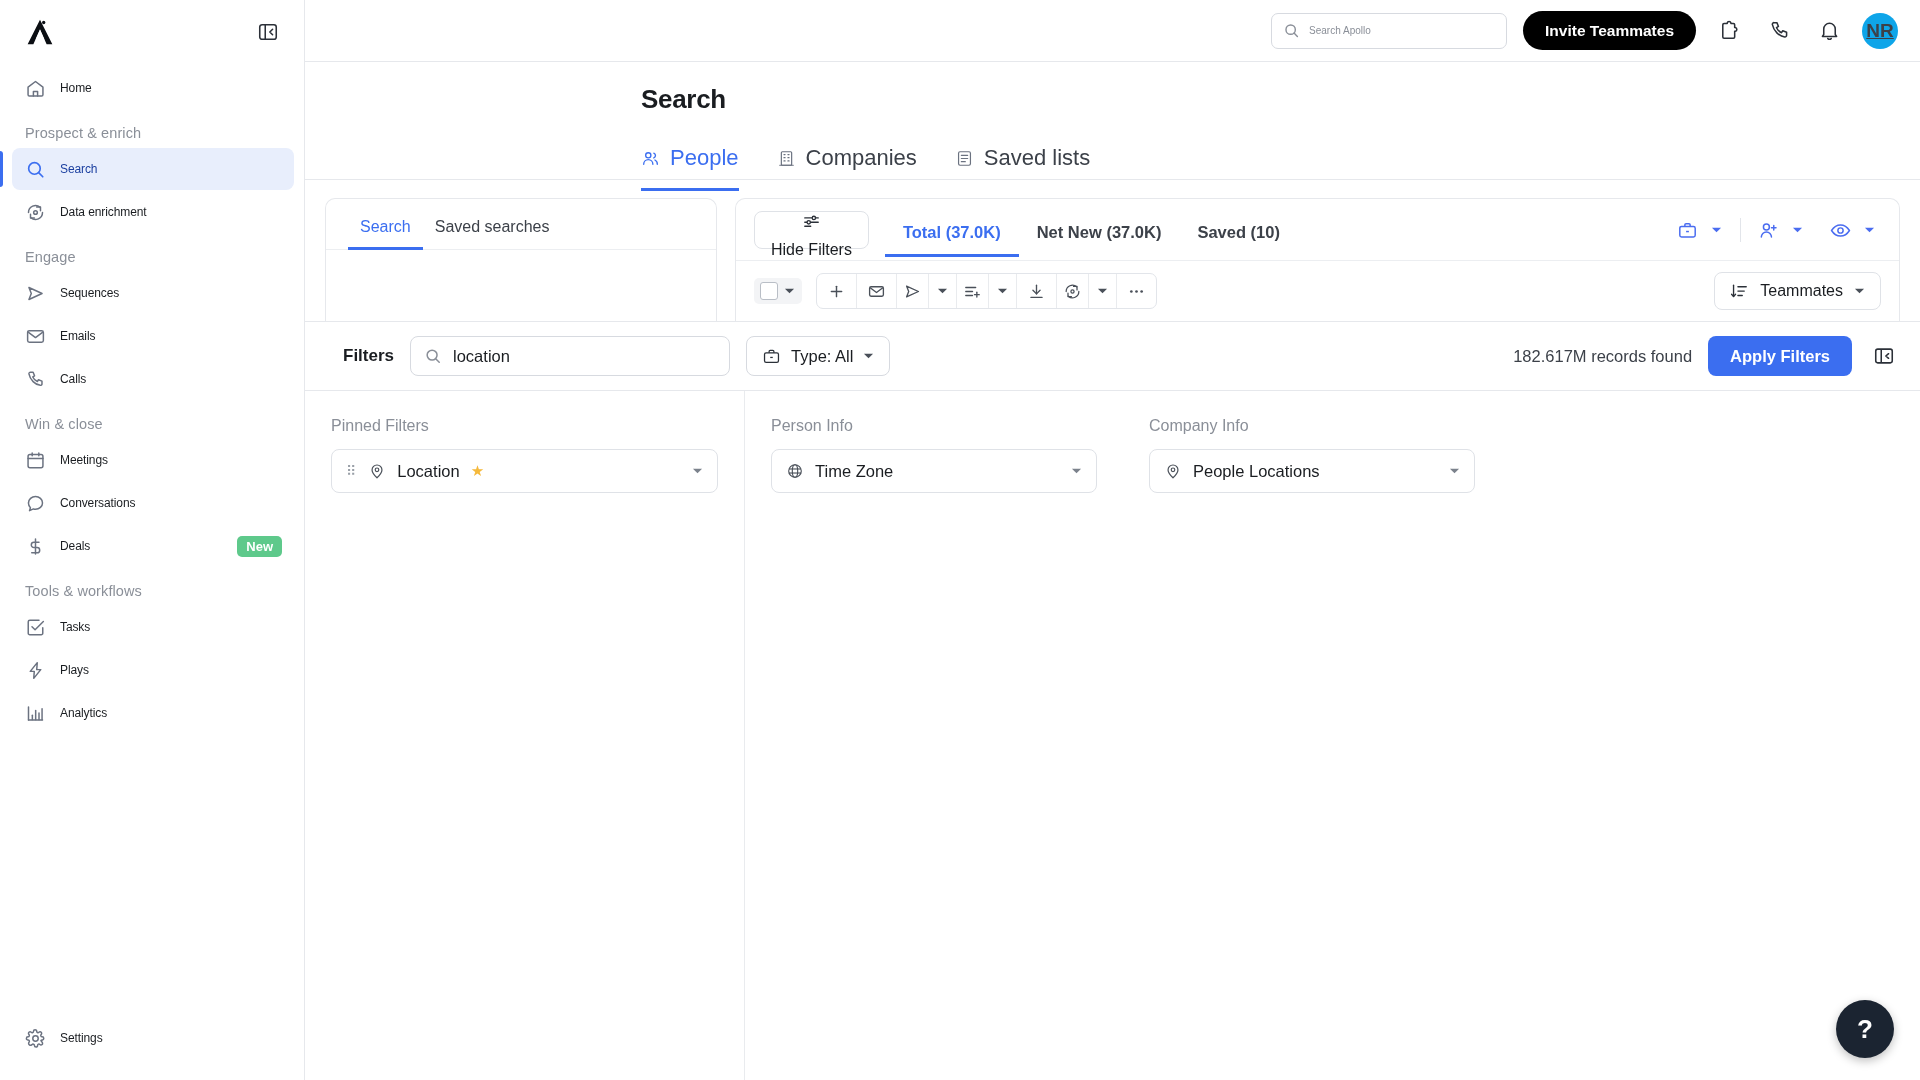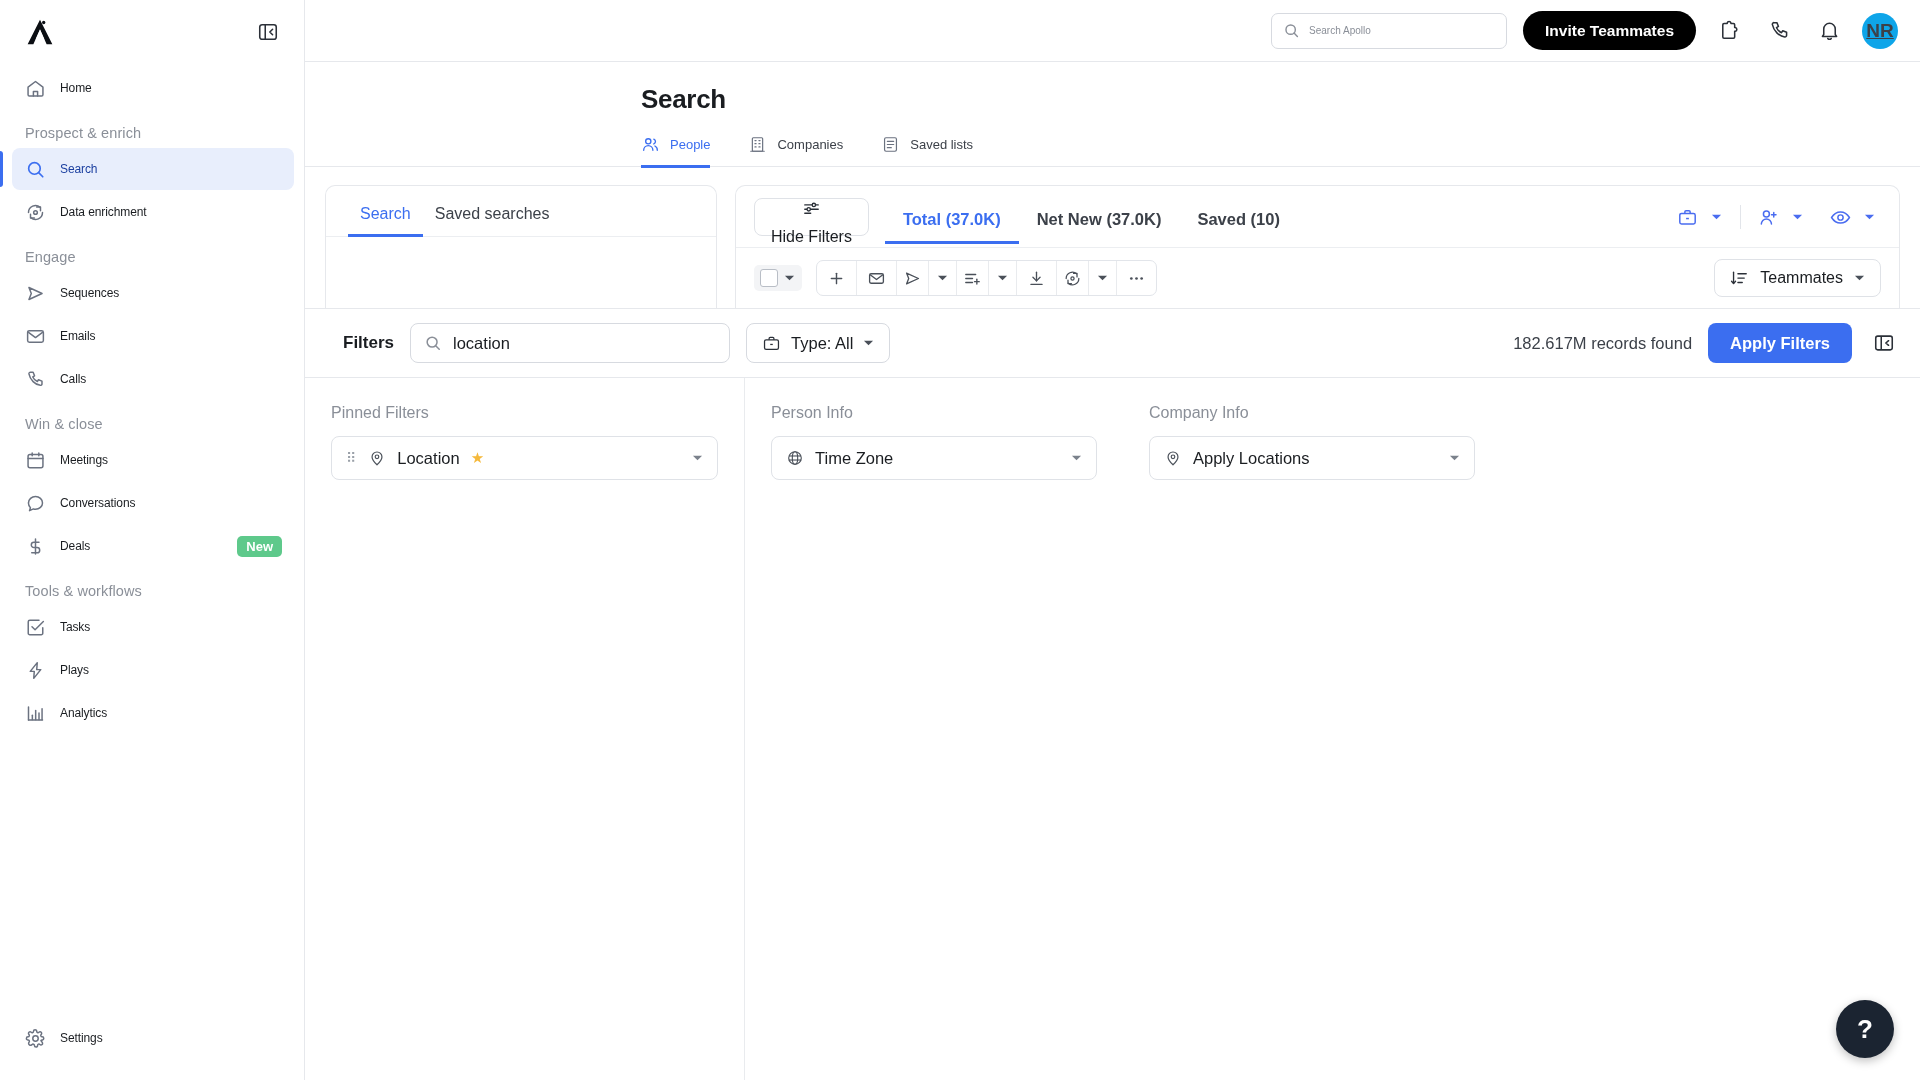--- a/index.html
+++ b/index.html
@@ -80,23 +80,23 @@
 
   
   .page-head { padding: 22px 0 0 336px; }
   .page-title { font-size: 26px; font-weight: 700; color: #1a1d21; letter-spacing:-0.3px; }
 
   .tabs-row {
     display: flex; align-items: flex-end; gap: 38px;
     padding: 18px 0 0 336px; border-bottom: 1px solid #e6e8ec;
   }
   .tab {
-    display:flex; align-items:center; gap: 10px; padding-bottom: 11px;
-    font-size: 13px; color: #3c4149; cursor:pointer; border-bottom: 3px solid transparent;
-    position: relative; top: 2px;
+    display:flex; align-items:center; gap: 10px; padding-bottom: 17px;
+    font-size: 22px; color: #3c4149; cursor:pointer; border-bottom: 3px solid transparent;
+    position: relative; top: 12px;
   }
   .tab .ic { color:#6b7280; display:flex; }
   .tab.active { color:#3b6ef0; border-bottom-color:#3b6ef0; font-weight:500; }
   .tab.active .ic { color:#3b6ef0; }
 
   
   .content { flex: 1; display: flex; flex-direction: column; min-height: 0; position: relative; }
 
   .panels-row { display: flex; gap: 0; padding: 18px 20px 0 20px; align-items: stretch; }
 
@@ -687,21 +687,21 @@
 
         <div class="fcol col3">
           <div class="fcol-title">Company Info</div>
           <div class="fselect">
             <span>
               <svg width="18" height="18" viewBox="0 0 24 24" fill="none" stroke="#4a5059" stroke-width="1.6" stroke-linejoin="round">
                 <path d="M12 21 s6.6-6.1 6.6-10.4 A6.6 6.6 0 0 0 5.4 10.6 C5.4 14.9 12 21 12 21 Z"></path>
                 <circle cx="12" cy="10.4" r="2.4"></circle>
               </svg>
             </span>
-            <span class="ftext">Apply Locations</span>
+            <span class="ftext">People Locations</span>
             <span class="fcaret">
               <svg width="11" height="8" viewBox="0 0 12 8">
                   <path d="M1 1.5 L6 6.5 L11 1.5 Z" fill="#7b828c"></path>
                 </svg>
             </span>
           </div>
         </div>
       </div>
 
       <div class="help-fab">?</div>

